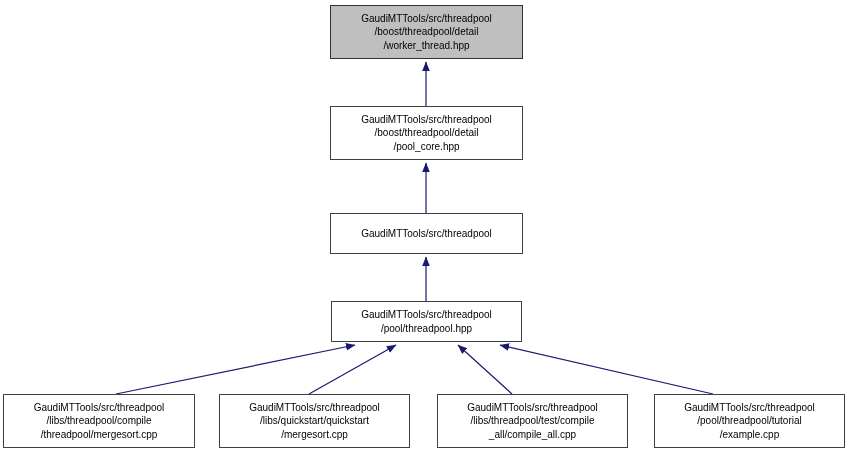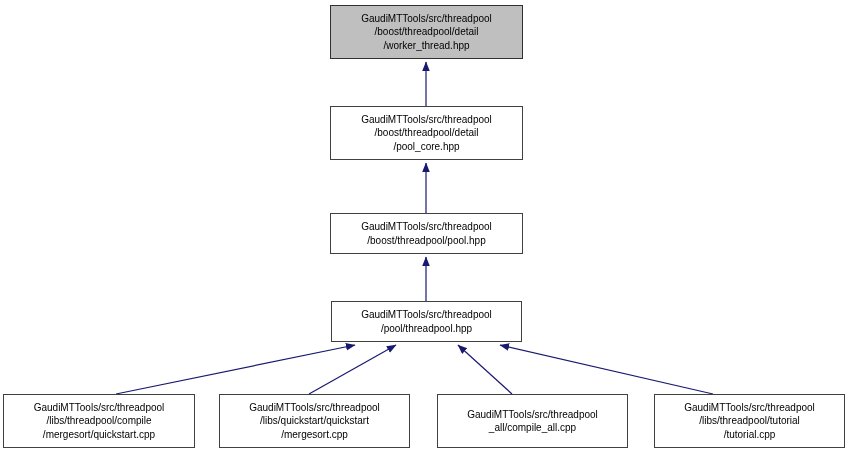--- a/index.html
+++ b/index.html
@@ -79,40 +79,40 @@
         <span class="node-line">/boost/threadpool/detail</span>
         <span class="node-line">/worker_thread.hpp</span>
       </div>
       <div class="graph-node" style="left: 330px; top: 106px; width: 193px; height: 54px;">
         <span class="node-line">GaudiMTTools/src/threadpool</span>
         <span class="node-line">/boost/threadpool/detail</span>
         <span class="node-line">/pool_core.hpp</span>
       </div>
       <div class="graph-node" style="left: 330px; top: 213px; width: 193px; height: 41px;">
         <span class="node-line">GaudiMTTools/src/threadpool</span>
-        <span class="node-line">/boost/threadpool/pool.hpp</span>
       </div>
       <div class="graph-node" style="left: 331px; top: 301px; width: 191px; height: 41px;">
         <span class="node-line">GaudiMTTools/src/threadpool</span>
         <span class="node-line">/pool/threadpool.hpp</span>
       </div>
       <div class="graph-node" style="left: 3px; top: 394px; width: 192px; height: 54px;">
         <span class="node-line">GaudiMTTools/src/threadpool</span>
         <span class="node-line">/libs/threadpool/compile</span>
-        <span class="node-line">/mergesort/quickstart.cpp</span>
+        <span class="node-line">/threadpool/mergesort.cpp</span>
       </div>
       <div class="graph-node" style="left: 219px; top: 394px; width: 191px; height: 54px;">
         <span class="node-line">GaudiMTTools/src/threadpool</span>
         <span class="node-line">/libs/quickstart/quickstart</span>
         <span class="node-line">/mergesort.cpp</span>
       </div>
       <div class="graph-node" style="left: 437px; top: 394px; width: 191px; height: 54px;">
         <span class="node-line">GaudiMTTools/src/threadpool</span>
+        <span class="node-line">/libs/threadpool/test/compile</span>
         <span class="node-line">_all/compile_all.cpp</span>
       </div>
       <div class="graph-node" style="left: 654px; top: 394px; width: 191px; height: 54px;">
         <span class="node-line">GaudiMTTools/src/threadpool</span>
-        <span class="node-line">/libs/threadpool/tutorial</span>
-        <span class="node-line">/tutorial.cpp</span>
+        <span class="node-line">/pool/threadpool/tutorial</span>
+        <span class="node-line">/example.cpp</span>
       </div>
     </div>
 
 </div>
 
 </body></html>

